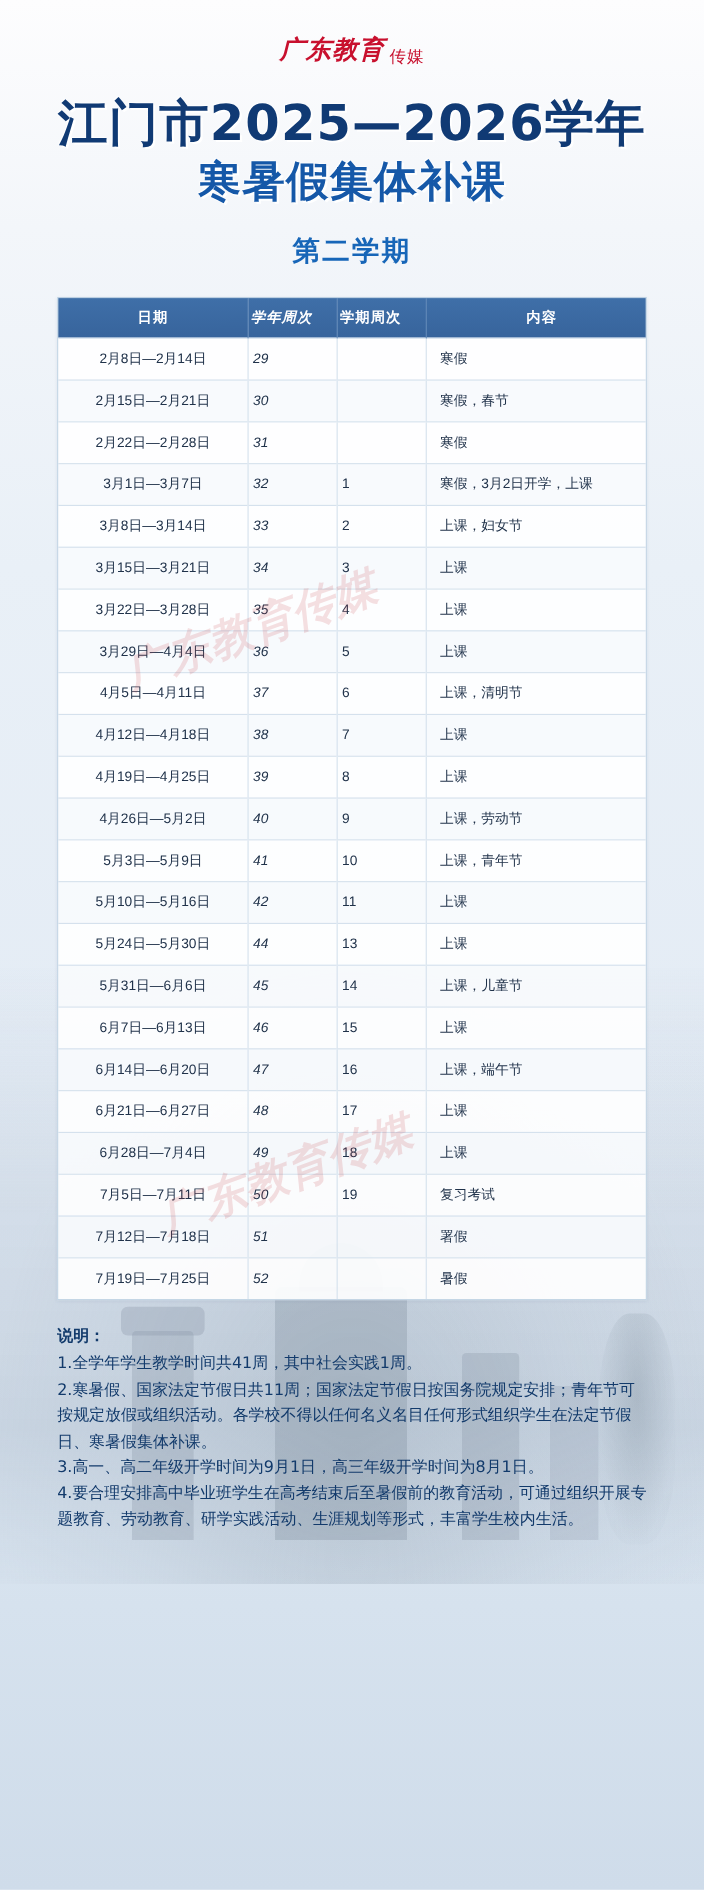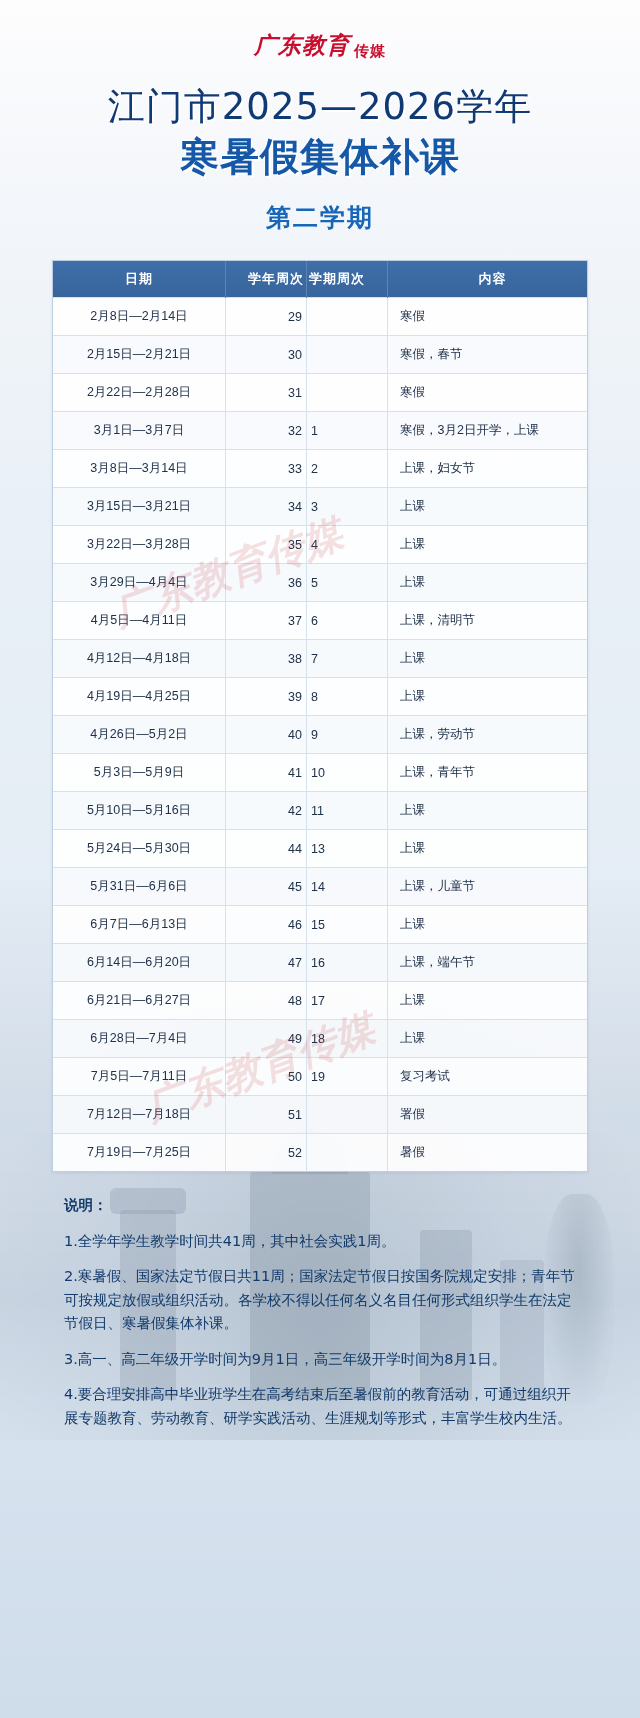--- a/index.html
+++ b/index.html
@@ -62,29 +62,28 @@
     font-size: 23px;
     color: #c8102e;
     letter-spacing: 1px;
     font-style: italic;
   }
   .brand-sub {
     font-family: "DejaVu Serif", serif;
     font-size: 15px;
     color: #c8102e;
     letter-spacing: 1px;
-    font-weight: bold;
   }
 
   
   .title-block { text-align: center; margin-top: 22px; }
   .title-line1 {
     font-family: "DejaVu Sans", sans-serif;
-    font-weight: normal;
-    font-size: 37px;
+    font-weight: bold;
+    font-size: 45px;
     color: #103a74;
     letter-spacing: 1px;
     text-shadow: 2px 2px 0 rgba(255,255,255,0.9), -1px -1px 0 rgba(255,255,255,0.7);
     line-height: 1.15;
   }
   .title-line2 {
     font-family: "DejaVu Sans", sans-serif;
     font-weight: bold;
     font-size: 39px;
     color: #1558a8;
@@ -131,21 +130,21 @@
     border-top: 1px solid #d5e1ed;
     border-right: 1px solid #d5e1ed;
     background: transparent;
     height: 21px;
     white-space: nowrap;
   }
   table.cal td:last-child { border-right: none; }
   table.cal tbody tr:nth-child(odd) td { background: rgba(255,255,255,0.55); }
   table.cal tbody tr:nth-child(even) td { background: rgba(244,248,252,0.55); }
   .c-date { width: 164px; text-align: center; }
-  .c-yweek { width: 72px; text-align: right; }
+  .c-yweek { width: 72px; text-align: left; font-style: italic; }
   .c-sweek { width: 72px; text-align: left; }
   .c-content { text-align: left; padding-left: 12px !important; }
 
   
   .wm {
     position: absolute;
     font-family: "DejaVu Serif", serif;
     font-weight: bold;
     font-style: italic;
     color: rgba(200,60,70,0.16);
@@ -159,21 +158,21 @@
 
   
   .notes {
     margin: 22px 52px 0 52px;
     font-size: 14.5px;
     line-height: 1.62;
     color: #123a6b;
     font-family: "DejaVu Sans", sans-serif;
   }
   .notes .note-title { font-weight: bold; margin-bottom: 2px; }
-  .notes p { margin: 12px; }
+  .notes p { margin: 0; }
 </style>
 </head>
 <body>
 
 <div class="page">
   <div class="photo-layer">
     <div class="tower t1"></div>
     <div class="tower t2"></div>
     <div class="tower t3"></div>
     <div class="tower t4"></div>

